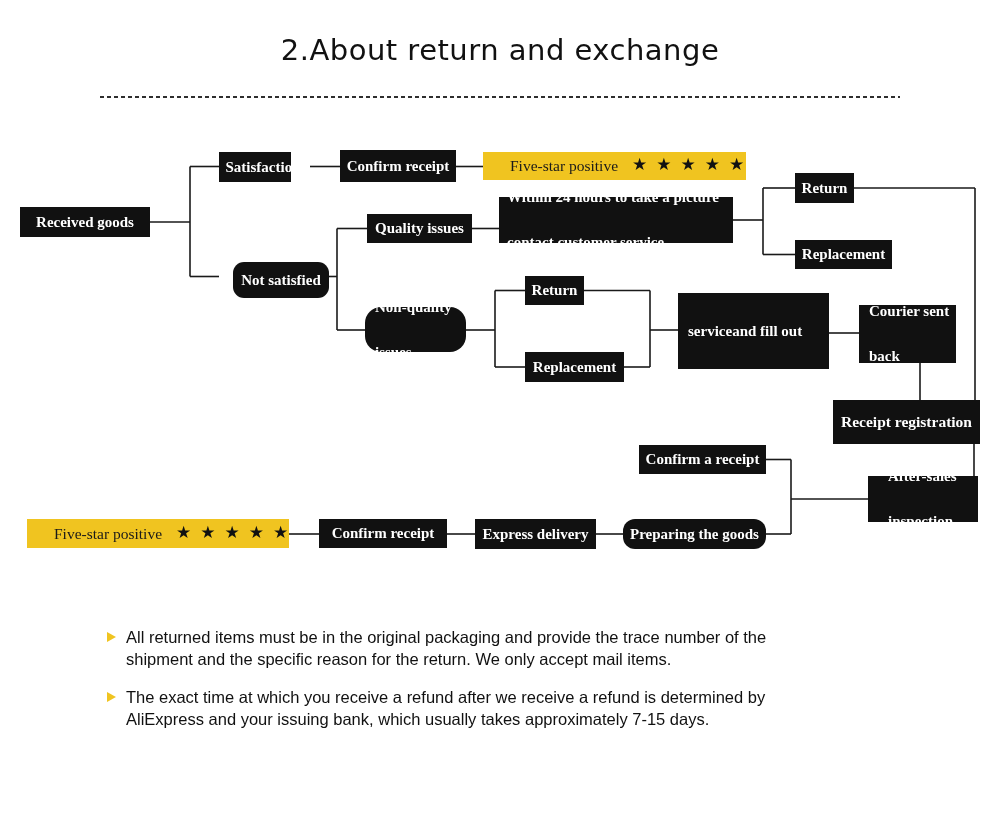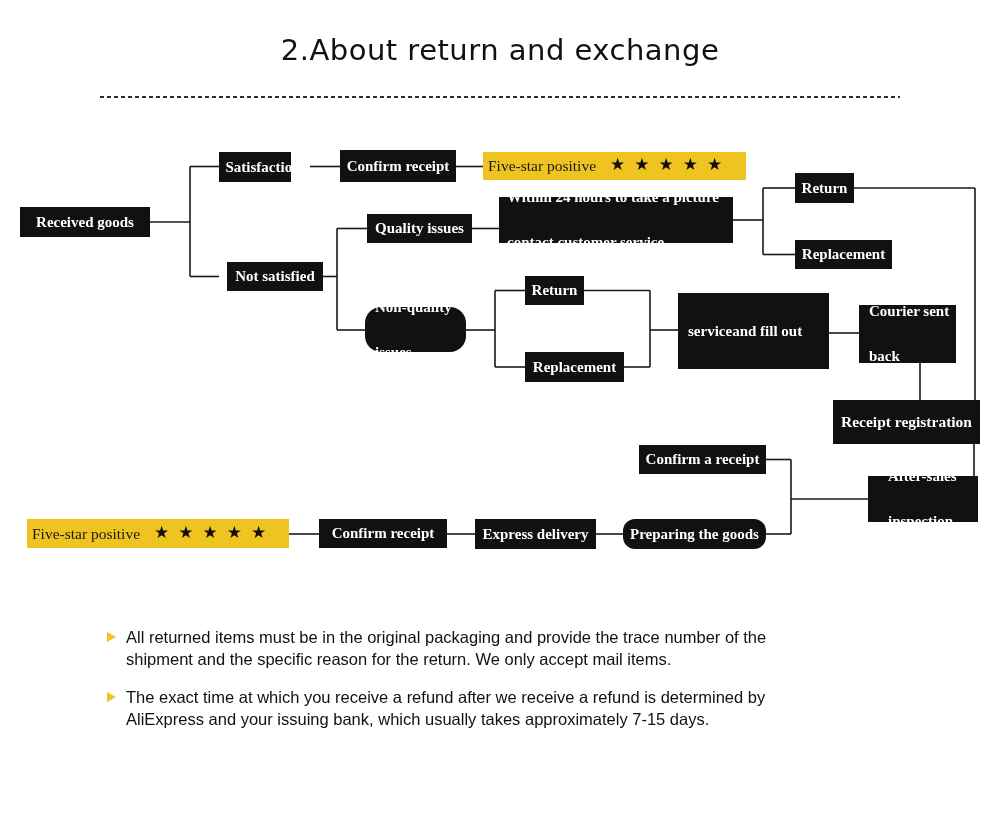--- a/index.html
+++ b/index.html
@@ -48,21 +48,21 @@
     align-items: flex-start;
     justify-content: center;
     padding-left: 10px;
     gap: 26px;
   }
   .node.yellow {
     background: var(--yellow, #F0C420);
     color: #1a1a1a;
     font-weight: 400;
     justify-content: flex-start;
-    padding-left: 5px;
+    padding-left: 27px;
     gap: 14px;
   }
   .node.yellow .stars {
     font-family: "DejaVu Sans", sans-serif;
     font-size: 17px;
     font-weight: 400;
     letter-spacing: 9px;
     color: #111;
     transform: translateY(-1px);
     white-space: nowrap;
@@ -147,21 +147,21 @@
 
   <div class="node yellow" style="left:483px;top:152px;width:263px;height:28px;font-size:15.5px;">
     <span class="ln">Five-star positive</span>
     <span class="stars">★★★★★</span>
   </div>
 
   <div class="node" style="left:367px;top:214px;width:105px;height:29px;">
     <span class="ln">Quality issues</span>
   </div>
 
-  <div class="node" style="left:227px;top:262px;width:96px;height:29px;">
+  <div class="node" style="left:233px;top:262px;width:96px;height:36px;border-radius:11px;">
     <span class="ln">Not satisfied</span>
   </div>
 
   <div class="node multiline" style="left:499px;top:197px;width:234px;height:46px;padding-left:8px;">
     <span class="ln">Within 24 hours to take a picture</span>
     <span class="ln">contact customer service</span>
   </div>
 
   <div class="node" style="left:795px;top:173px;width:59px;height:30px;">
     <span class="ln">Return</span>

